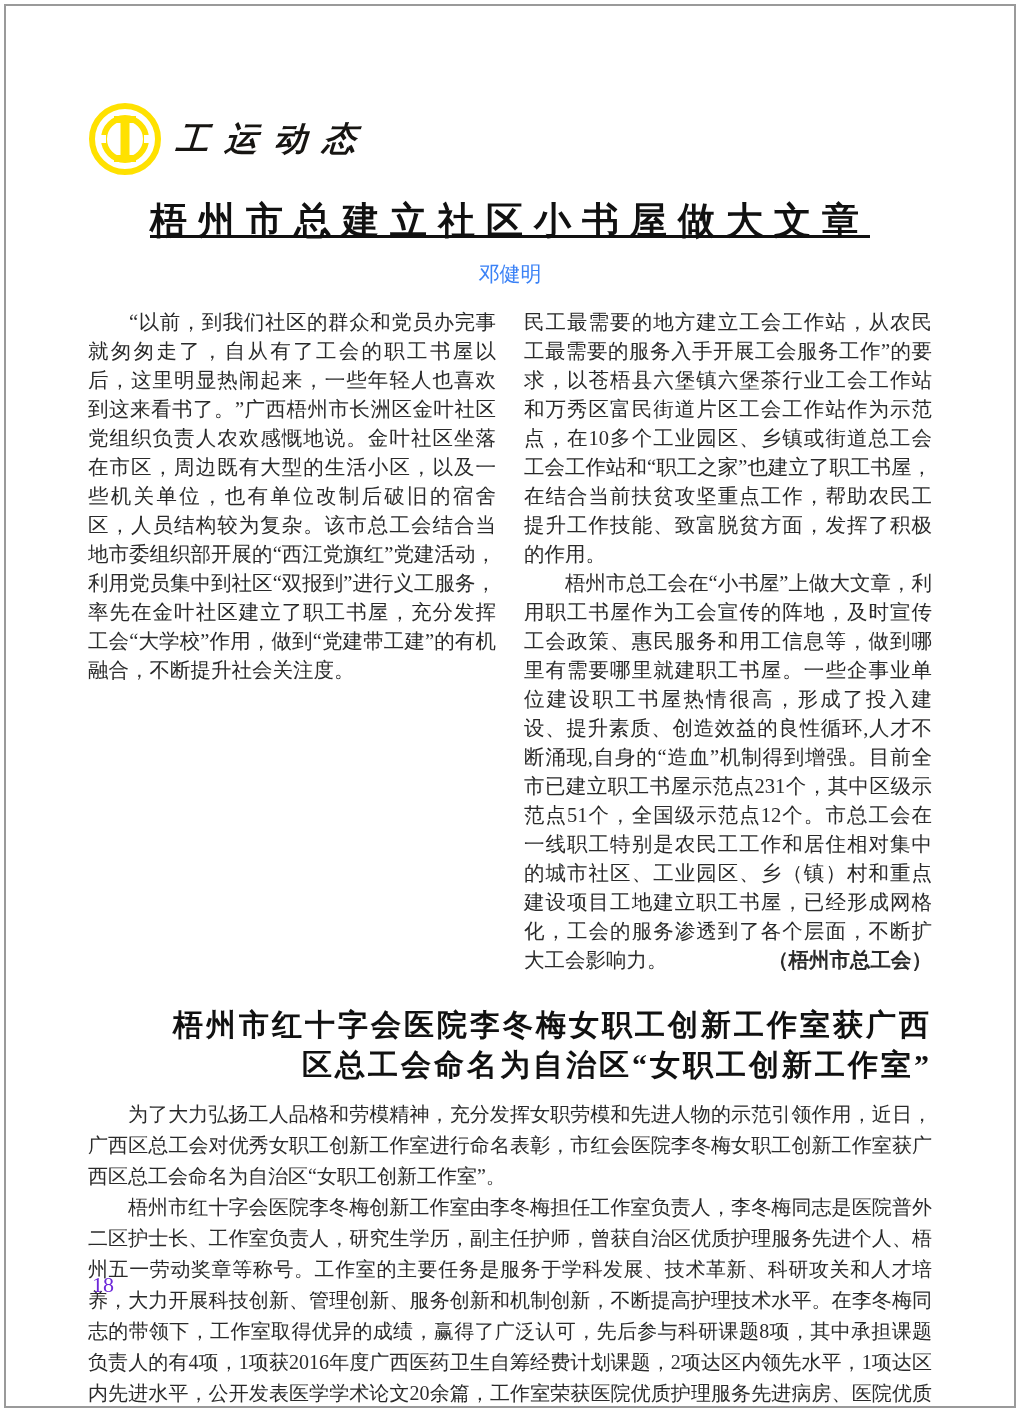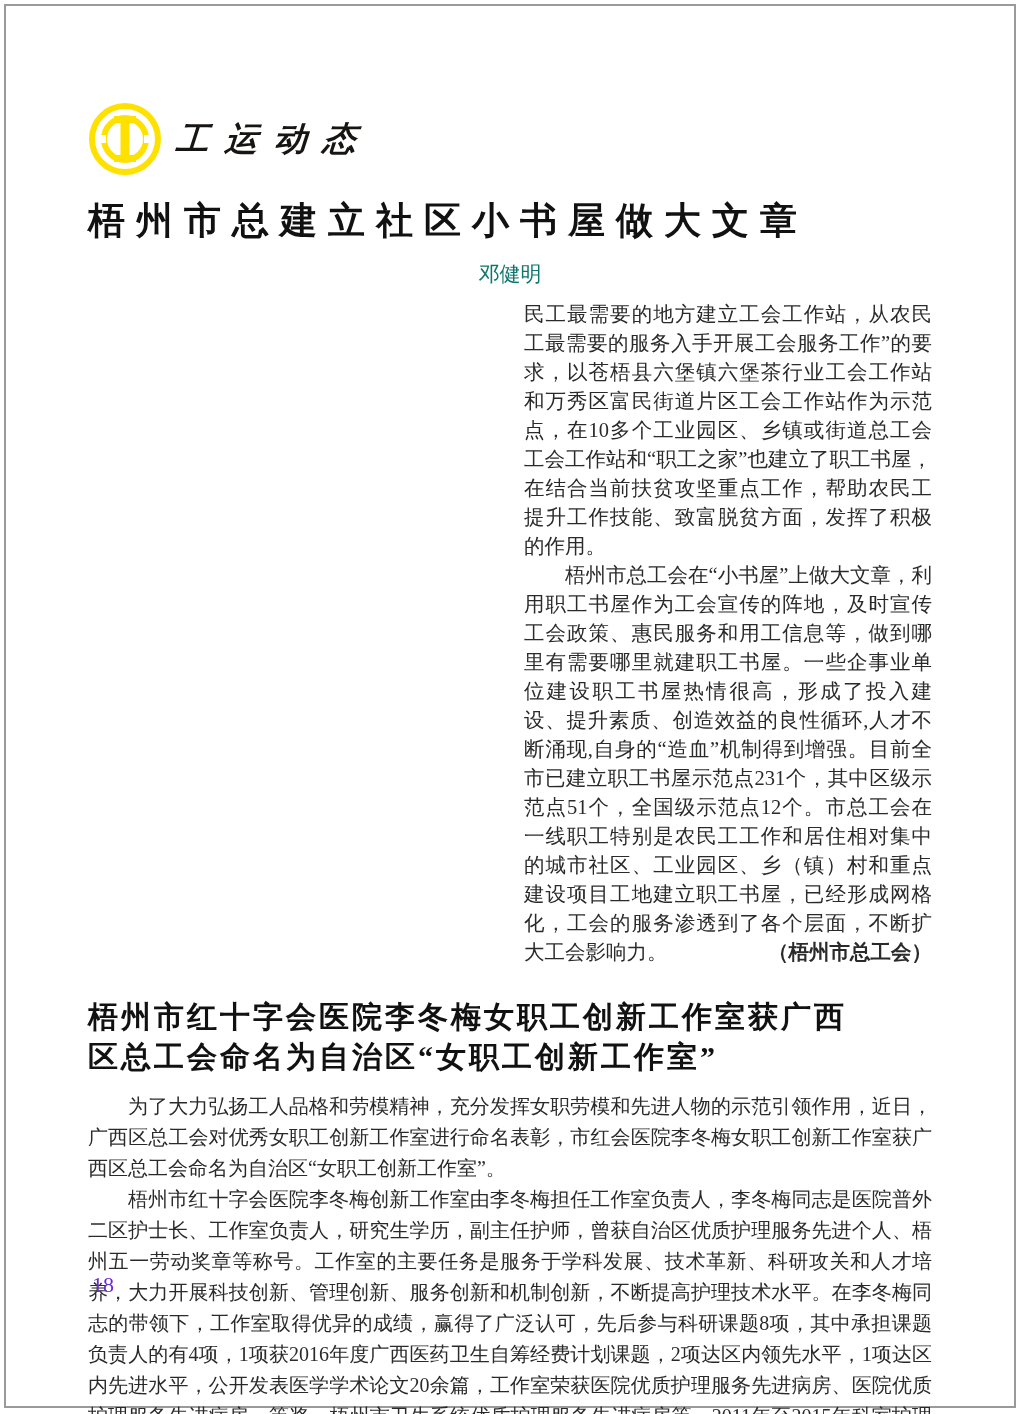--- a/index.html
+++ b/index.html
@@ -22,40 +22,41 @@
   .logo{width:74px;height:74px;flex:0 0 auto;}
   .section-title{
     font-family:"Liberation Serif","DejaVu Serif",serif;
     font-weight:bold;font-style:italic;
     font-size:33px;letter-spacing:16px;margin-left:14px;
     color:#171512;transform:skewX(-4deg);
     white-space:nowrap;
   }
   
   .a1-title{
-    text-align:left;font-size:37px;font-weight:bold;
+    text-align:center;font-size:37px;font-weight:bold;
     letter-spacing:11px;margin-top:18px;color:#111;
     font-family:"Liberation Serif","DejaVu Serif",serif;
+    text-decoration:underline;
   }
   .a1-author{
-    text-align:center;font-size:21px;margin-top:14px;margin-bottom:12px;color:#0f766e;
+    text-align:center;font-size:21px;margin-top:14px;margin-bottom:20px;color:#3b82f6;
   }
   .columns{
     display:flex;justify-content:space-between;margin-top:8px;
   }
   .col{width:408px;}
   p.body-p{
     margin:0;font-size:20.5px;line-height:29px;
     text-align:justify;color:#2a2a2a;
   }
   p.indent{text-indent:2em;}
   .attr{float:right;font-weight:bold;}
   
   .a2-title{
-    text-align:left;font-weight:bold;color:#111;
+    text-align:right;font-weight:bold;color:#111;
     font-size:30px;line-height:40px;letter-spacing:3px;
     margin-top:30px;
     font-family:"Liberation Serif","DejaVu Serif",serif;
   }
   .a2-body{margin-top:14px;}
   .a2-body p.body-p{font-size:20px;line-height:31px;}
   
   .page-number{
     position:absolute;left:92px;top:1272px;font-size:22px;color:#6d28d9;
   }
@@ -79,20 +80,21 @@
     </svg>
     <div class="section-title">工运动态</div>
   </div>
 
   <div>
     <div class="a1-title">梧州市总建立社区小书屋做大文章</div>
     <div class="a1-author">邓健明</div>
 
     <div class="columns">
       <div class="col">
+        <p class="body-p indent">“以前，到我们社区的群众和党员办完事就匆匆走了，自从有了工会的职工书屋以后，这里明显热闹起来，一些年轻人也喜欢到这来看书了。”广西梧州市长洲区金叶社区党组织负责人农欢感慨地说。金叶社区坐落在市区，周边既有大型的生活小区，以及一些机关单位，也有单位改制后破旧的宿舍区，人员结构较为复杂。该市总工会结合当地市委组织部开展的“西江党旗红”党建活动，利用党员集中到社区“双报到”进行义工服务，率先在金叶社区建立了职工书屋，充分发挥工会“大学校”作用，做到“党建带工建”的有机融合，不断提升社会关注度。</p>
       </div>
       <div class="col">
         <p class="body-p">民工最需要的地方建立工会工作站，从农民工最需要的服务入手开展工会服务工作”的要求，以苍梧县六堡镇六堡茶行业工会工作站和万秀区富民街道片区工会工作站作为示范点，在10多个工业园区、乡镇或街道总工会工会工作站和“职工之家”也建立了职工书屋，在结合当前扶贫攻坚重点工作，帮助农民工提升工作技能、致富脱贫方面，发挥了积极的作用。</p>
         <p class="body-p indent"><span>梧州市总工会在“小书屋”上做大文章，利用职工书屋作为工会宣传的阵地，及时宣传工会政策、惠民服务和用工信息等，做到哪里有需要哪里就建职工书屋。一些企事业单位建设职工书屋热情很高，形成了投入建设、提升素质、创造效益的良性循环,人才不断涌现,自身的“造血”机制得到增强。目前全市已建立职工书屋示范点231个，其中区级示范点51个，全国级示范点12个。市总工会在一线职工特别是农民工工作和居住相对集中的城市社区、工业园区、乡（镇）村和重点建设项目工地建立职工书屋，已经形成网格化，工会的服务渗透到了各个层面，不断扩大工会影响力。</span><span class="attr">（梧州市总工会）</span></p>
       </div>
     </div>
   </div>
 
   <div>
     <div class="a2-title">

